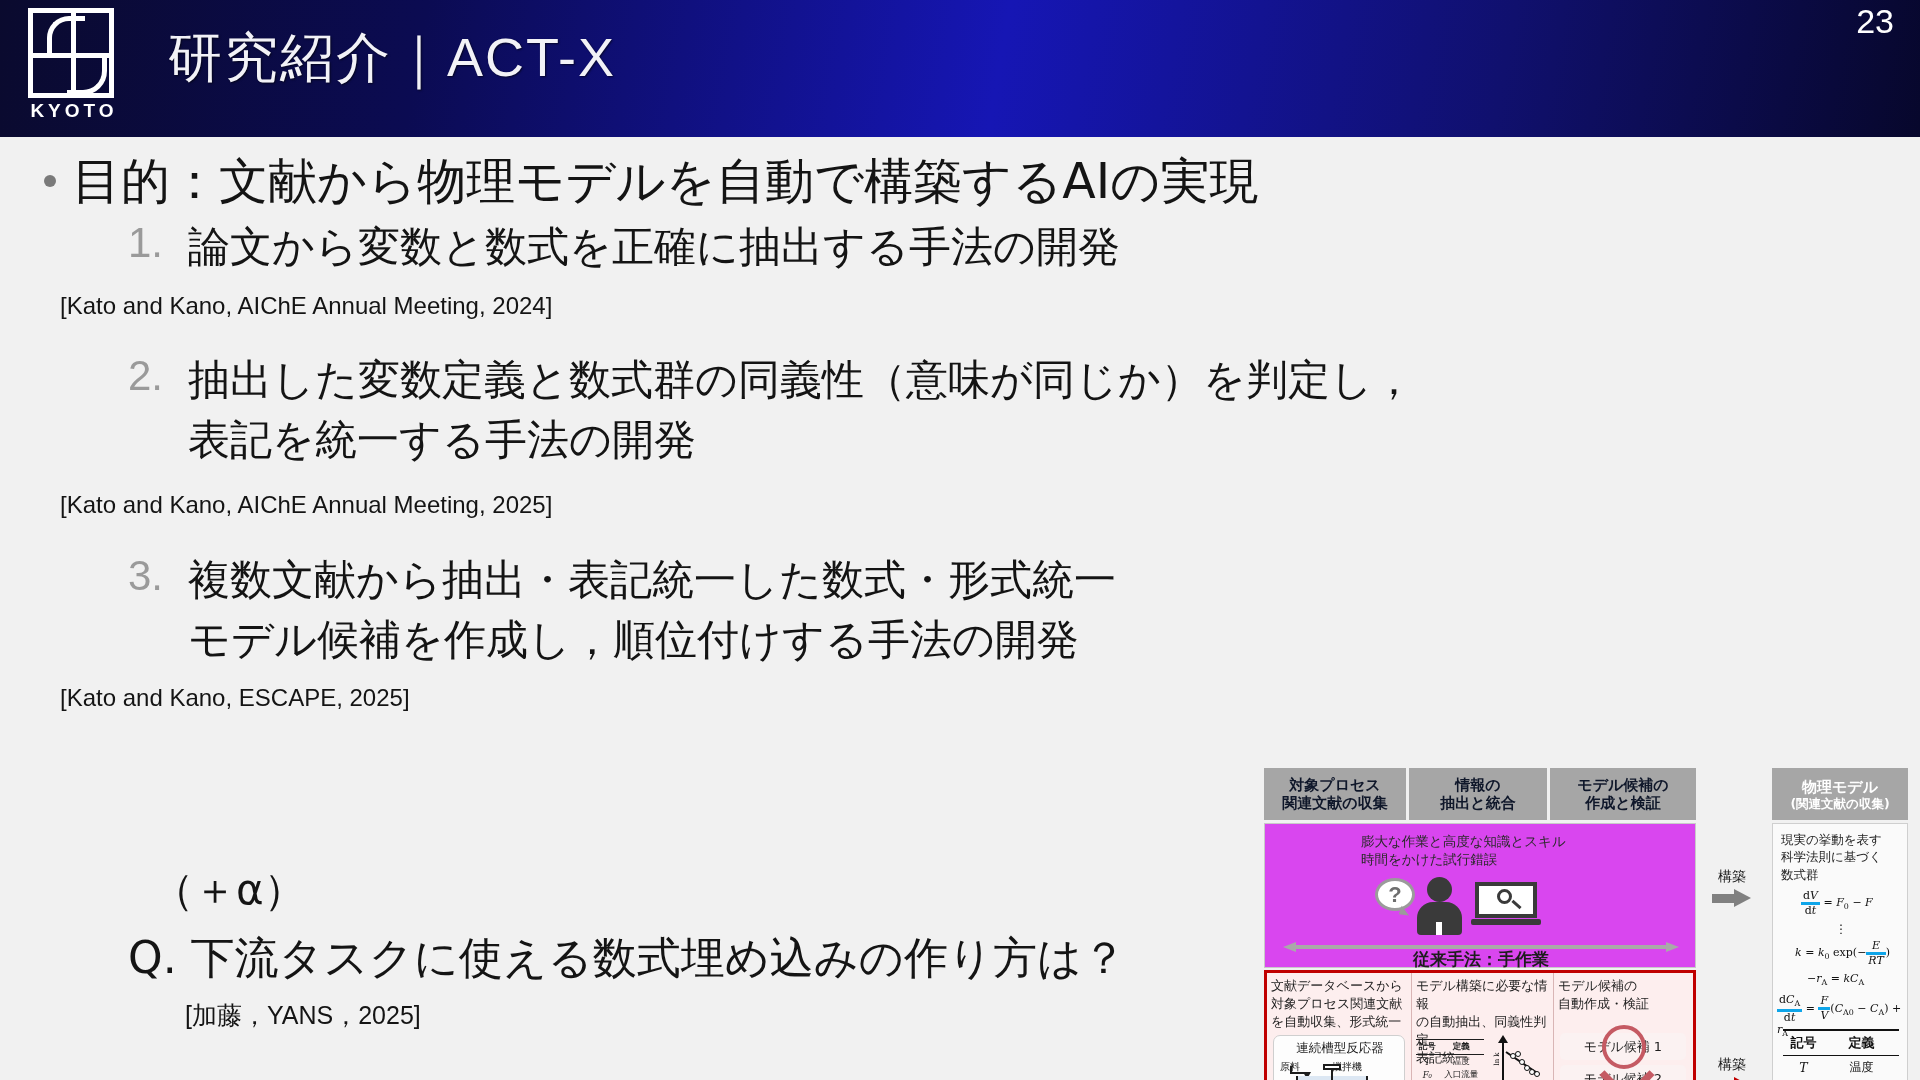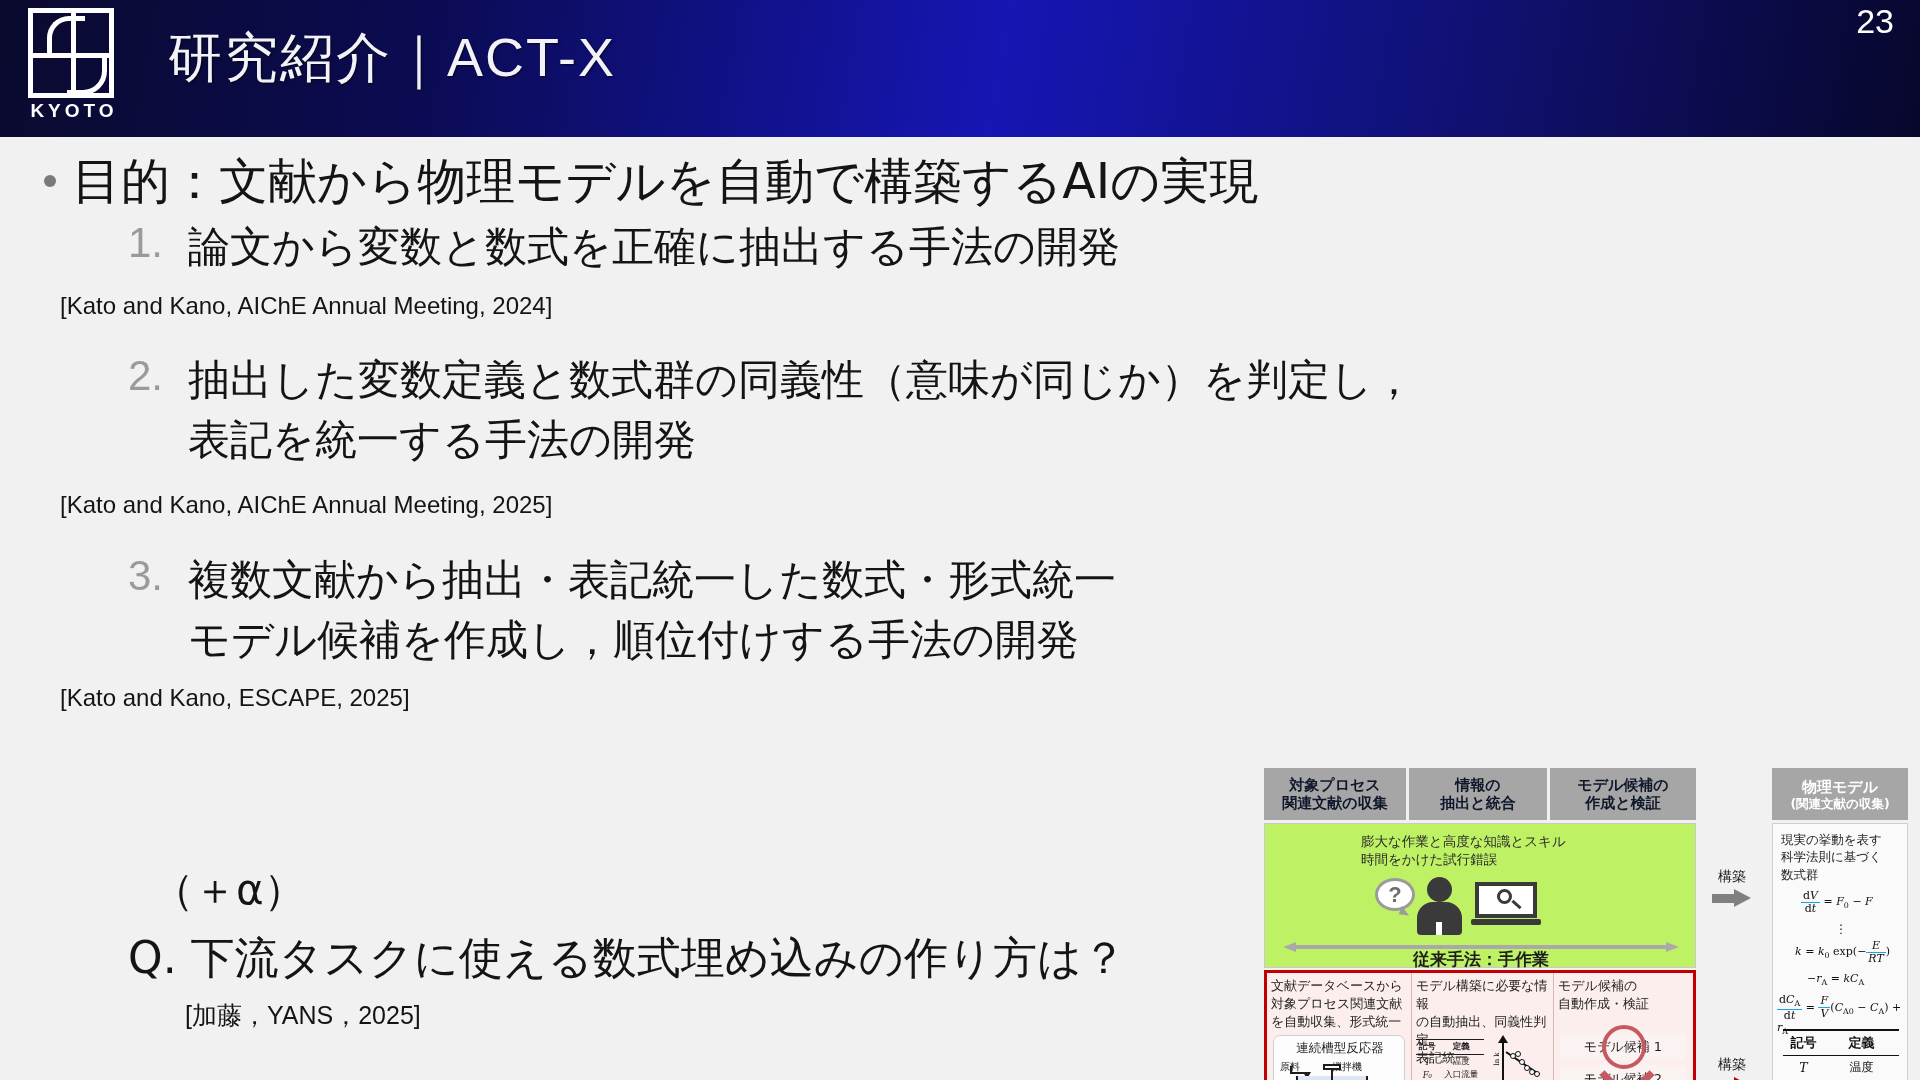--- a/index.html
+++ b/index.html
@@ -131,21 +131,21 @@
     display:flex;align-items:center;justify-content:center;
     font-family:"DejaVu Sans","Liberation Sans",sans-serif;
   }
   .colhead span{display:block;}
   #ch1{left:0;width:142px;}
   #ch2{left:145px;width:138px;}
   #ch3{left:286px;width:146px;}
 
   #manualBox{
     position:absolute;left:0;top:55px;width:432px;height:145px;
-    background:#bef264;border:1px solid #c9c9c9;box-sizing:border-box;text-decoration:underline;
+    background:#d946ef;border:1px solid #c9c9c9;box-sizing:border-box;text-decoration:underline;
   }
   #manualNote{
     position:absolute;left:96px;top:8px;font-size:13.5px;line-height:1.35;
     color:#2a2a2a;white-space:pre-line;
     font-family:"DejaVu Sans","Liberation Sans",sans-serif;
   }
   #personArt{position:absolute;left:110px;top:50px;width:190px;height:62px;}
   .bubble{
     position:absolute;left:0;top:4px;width:40px;height:33px;border-radius:50%;
     border:3px solid #9b9b9b;box-sizing:border-box;background:#fff;
@@ -263,21 +263,21 @@
     border:1px solid #cfcfcf;box-sizing:border-box;
   }
   #modelDesc{position:absolute;left:8px;top:7px;font-size:12.5px;line-height:1.38;color:#1d1d1d;white-space:pre-line;font-family:"DejaVu Sans","Liberation Sans",sans-serif;}
   .eqn{position:absolute;font-family:"DejaVu Serif","Liberation Serif",serif;color:#111;}
   #eq1{left:28px;top:66px;font-size:11px;}
   #eqdots{left:62px;top:98px;font-size:12px;}
   #eq2{left:22px;top:116px;font-size:11px;}
   #eq3{left:34px;top:148px;font-size:11px;}
   #eq4{left:4px;top:170px;font-size:11px;}
   .frac{display:inline-block;text-align:center;vertical-align:middle;line-height:1.05;}
-  .frac .n{display:block;border-bottom:1px solid #0ea5e9;padding:0 2px;}
+  .frac .n{display:block;border-bottom:3px solid #0ea5e9;padding:0 2px;}
   .frac .d{display:block;padding:0 2px;}
   #defTable{position:absolute;left:10px;top:205px;width:116px;font-family:"DejaVu Serif","Liberation Serif",serif;}
   #defTable table{border-collapse:collapse;width:100%;}
   #defTable th{font-size:13px;font-weight:bold;padding:3px 0;border-top:2px solid #111;border-bottom:1.4px solid #111;font-family:"DejaVu Sans","Liberation Sans",sans-serif;}
   #defTable td{font-size:12.5px;text-align:center;padding:3px 0;}
   #defTable td.jp{font-family:"DejaVu Sans","Liberation Sans",sans-serif;font-size:12px;}
   #defTable tr:last-child td{border-bottom:2px solid #111;}
   .sub{font-size:.72em;vertical-align:sub;}
   .it{font-style:italic;}
 </style>

